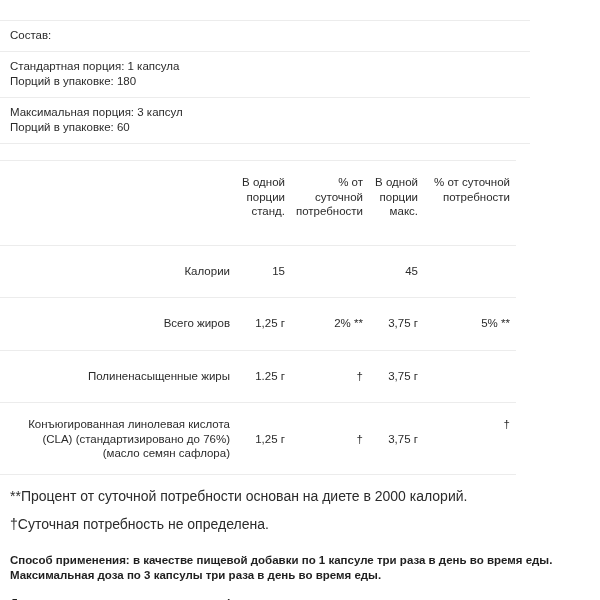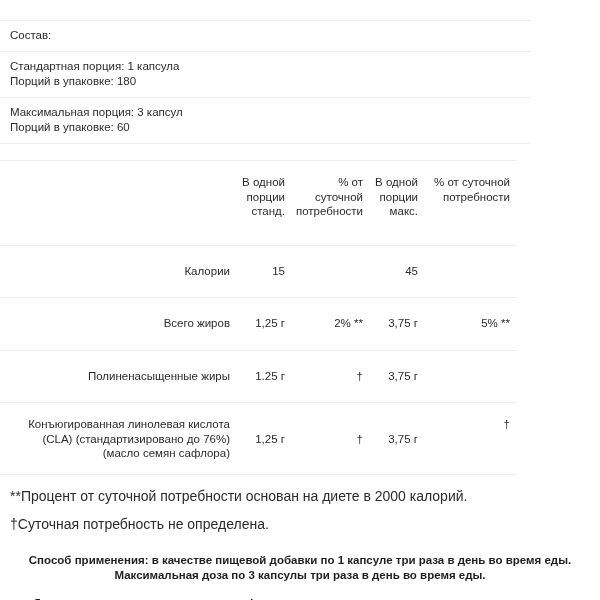--- a/index.html
+++ b/index.html
@@ -109,21 +109,20 @@
   
   .instructions {
     padding: 8px 10px 0 10px;
   }
   .instr {
     font-size: 11.5px;
     line-height: 15.5px;
     font-weight: bold;
     color: #1f1f1f;
     margin: 0 0 12px 0;
-    text-align: center;
   }
   .instr:last-child { margin-bottom: 0; }
 </style>
 </head>
 <body>
 
 <div class="page">
 
   <table class="serving-table">
     <tbody>

